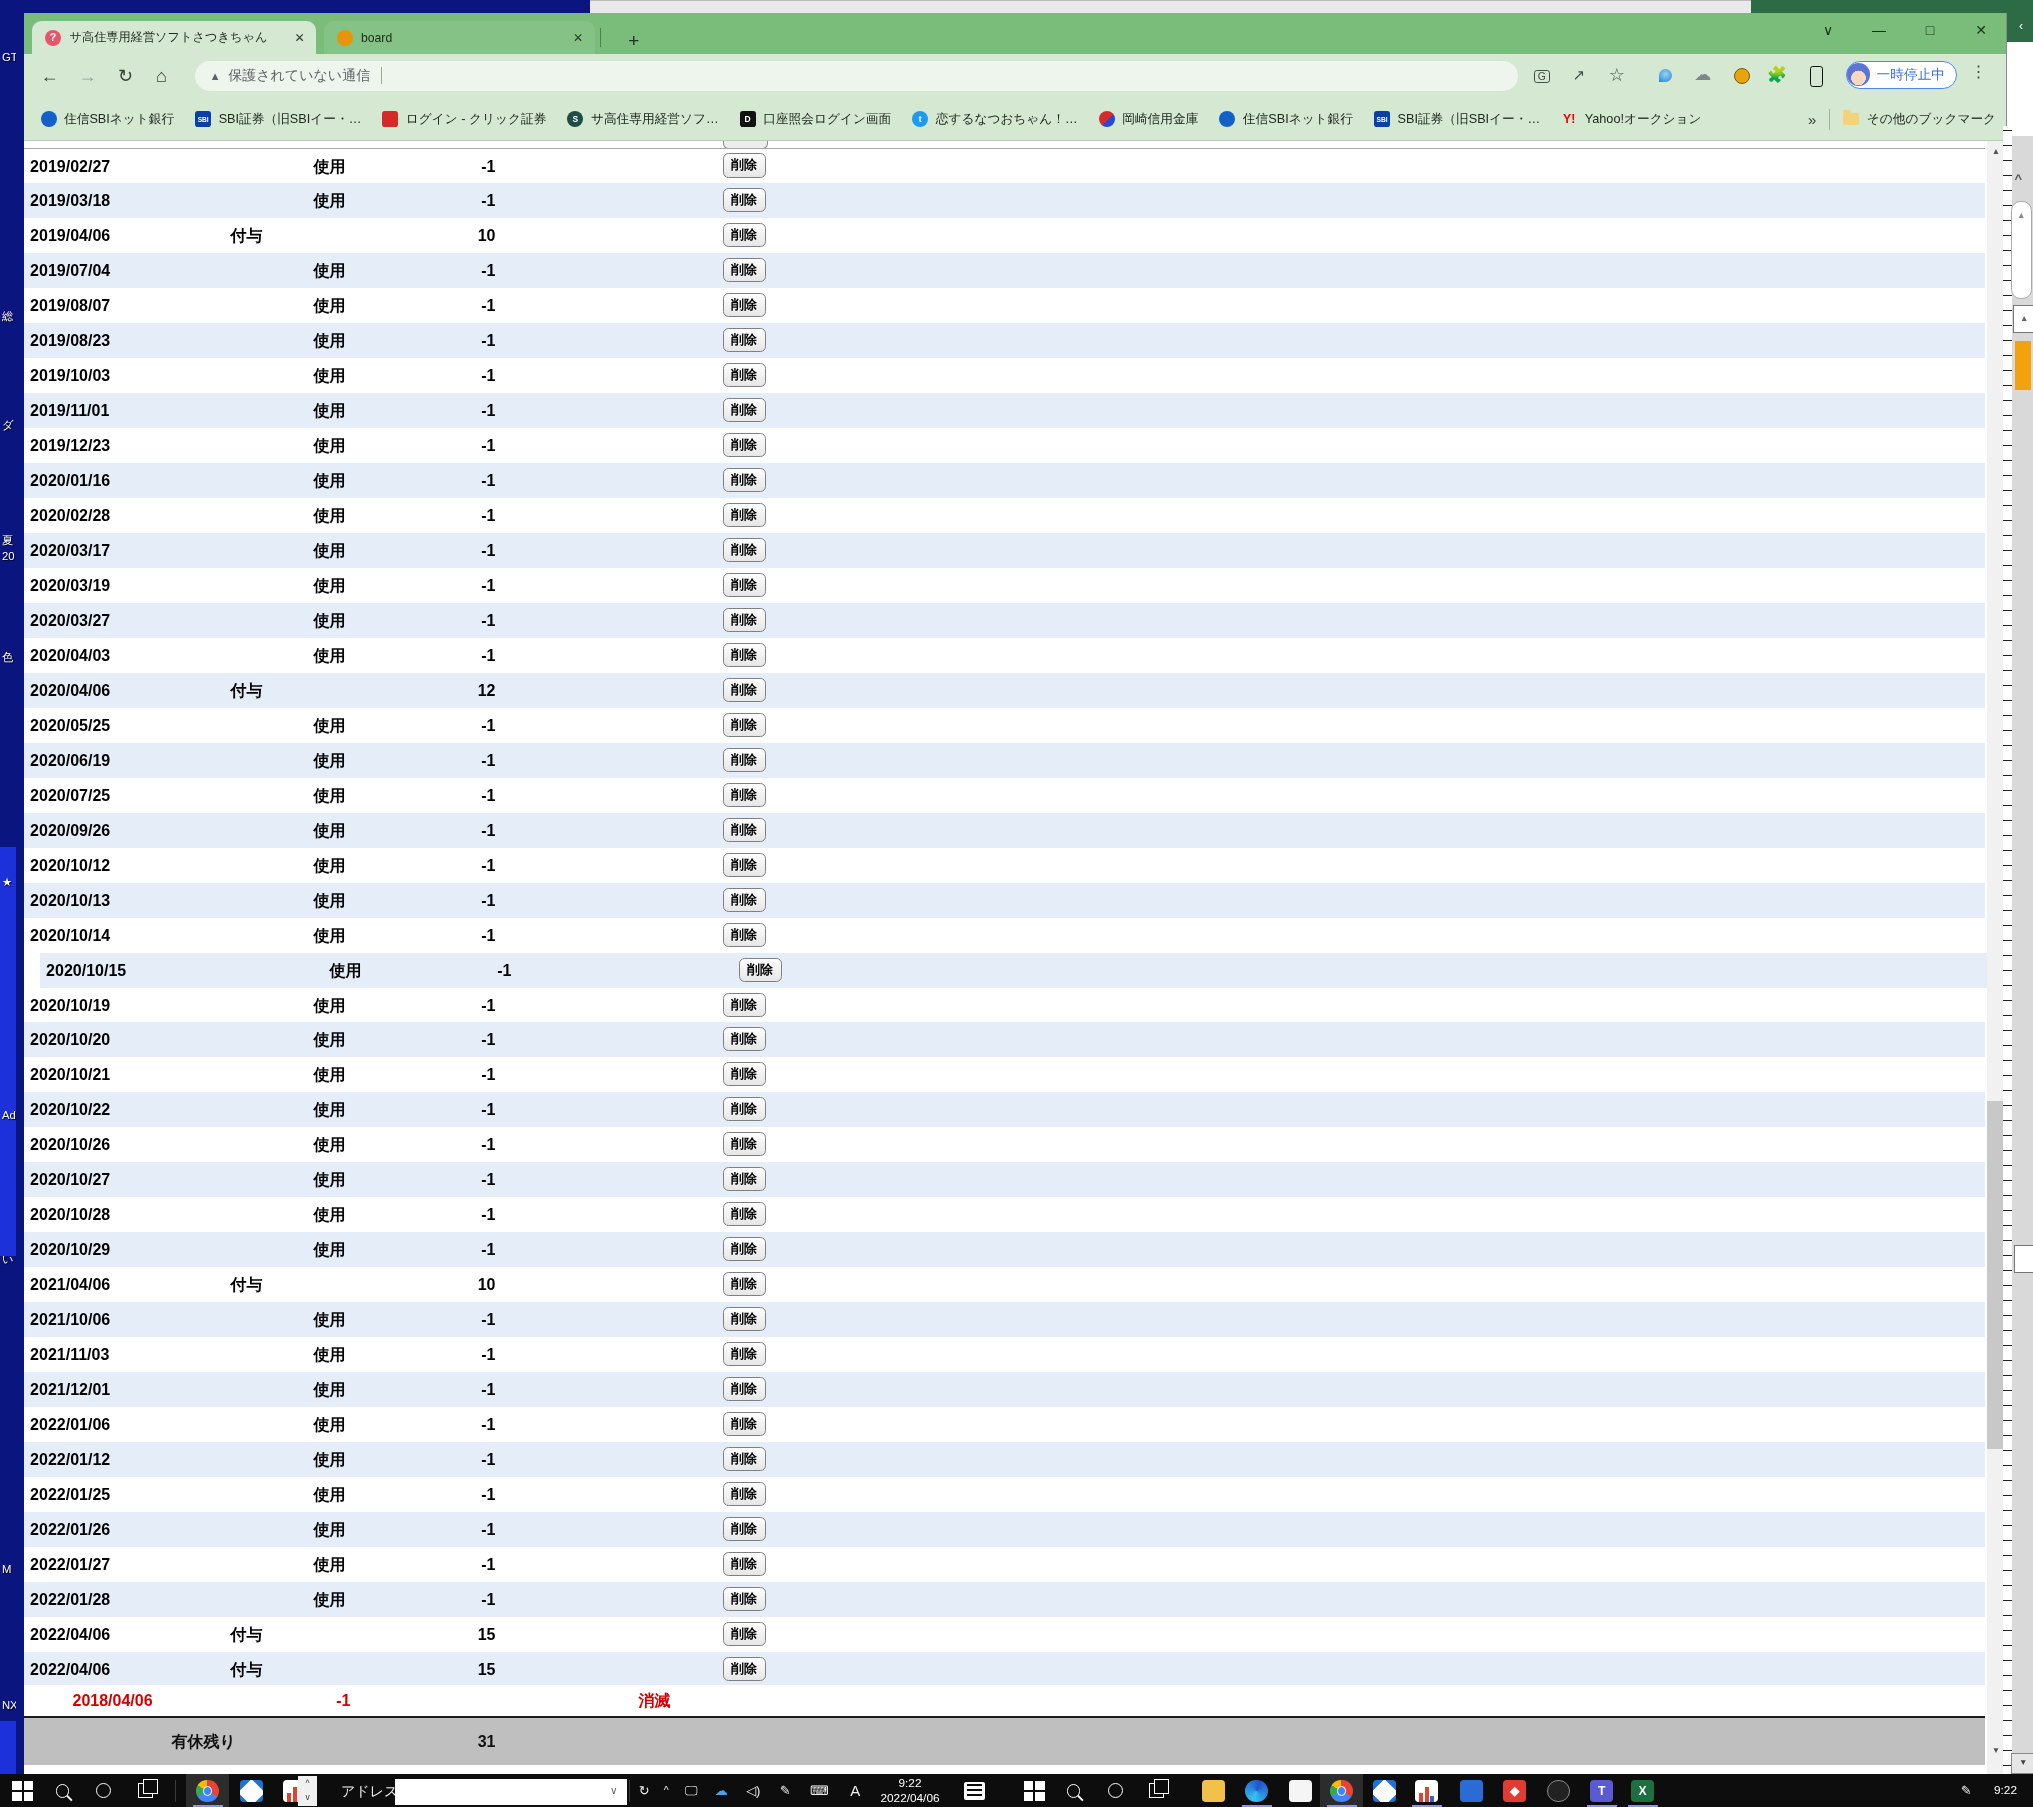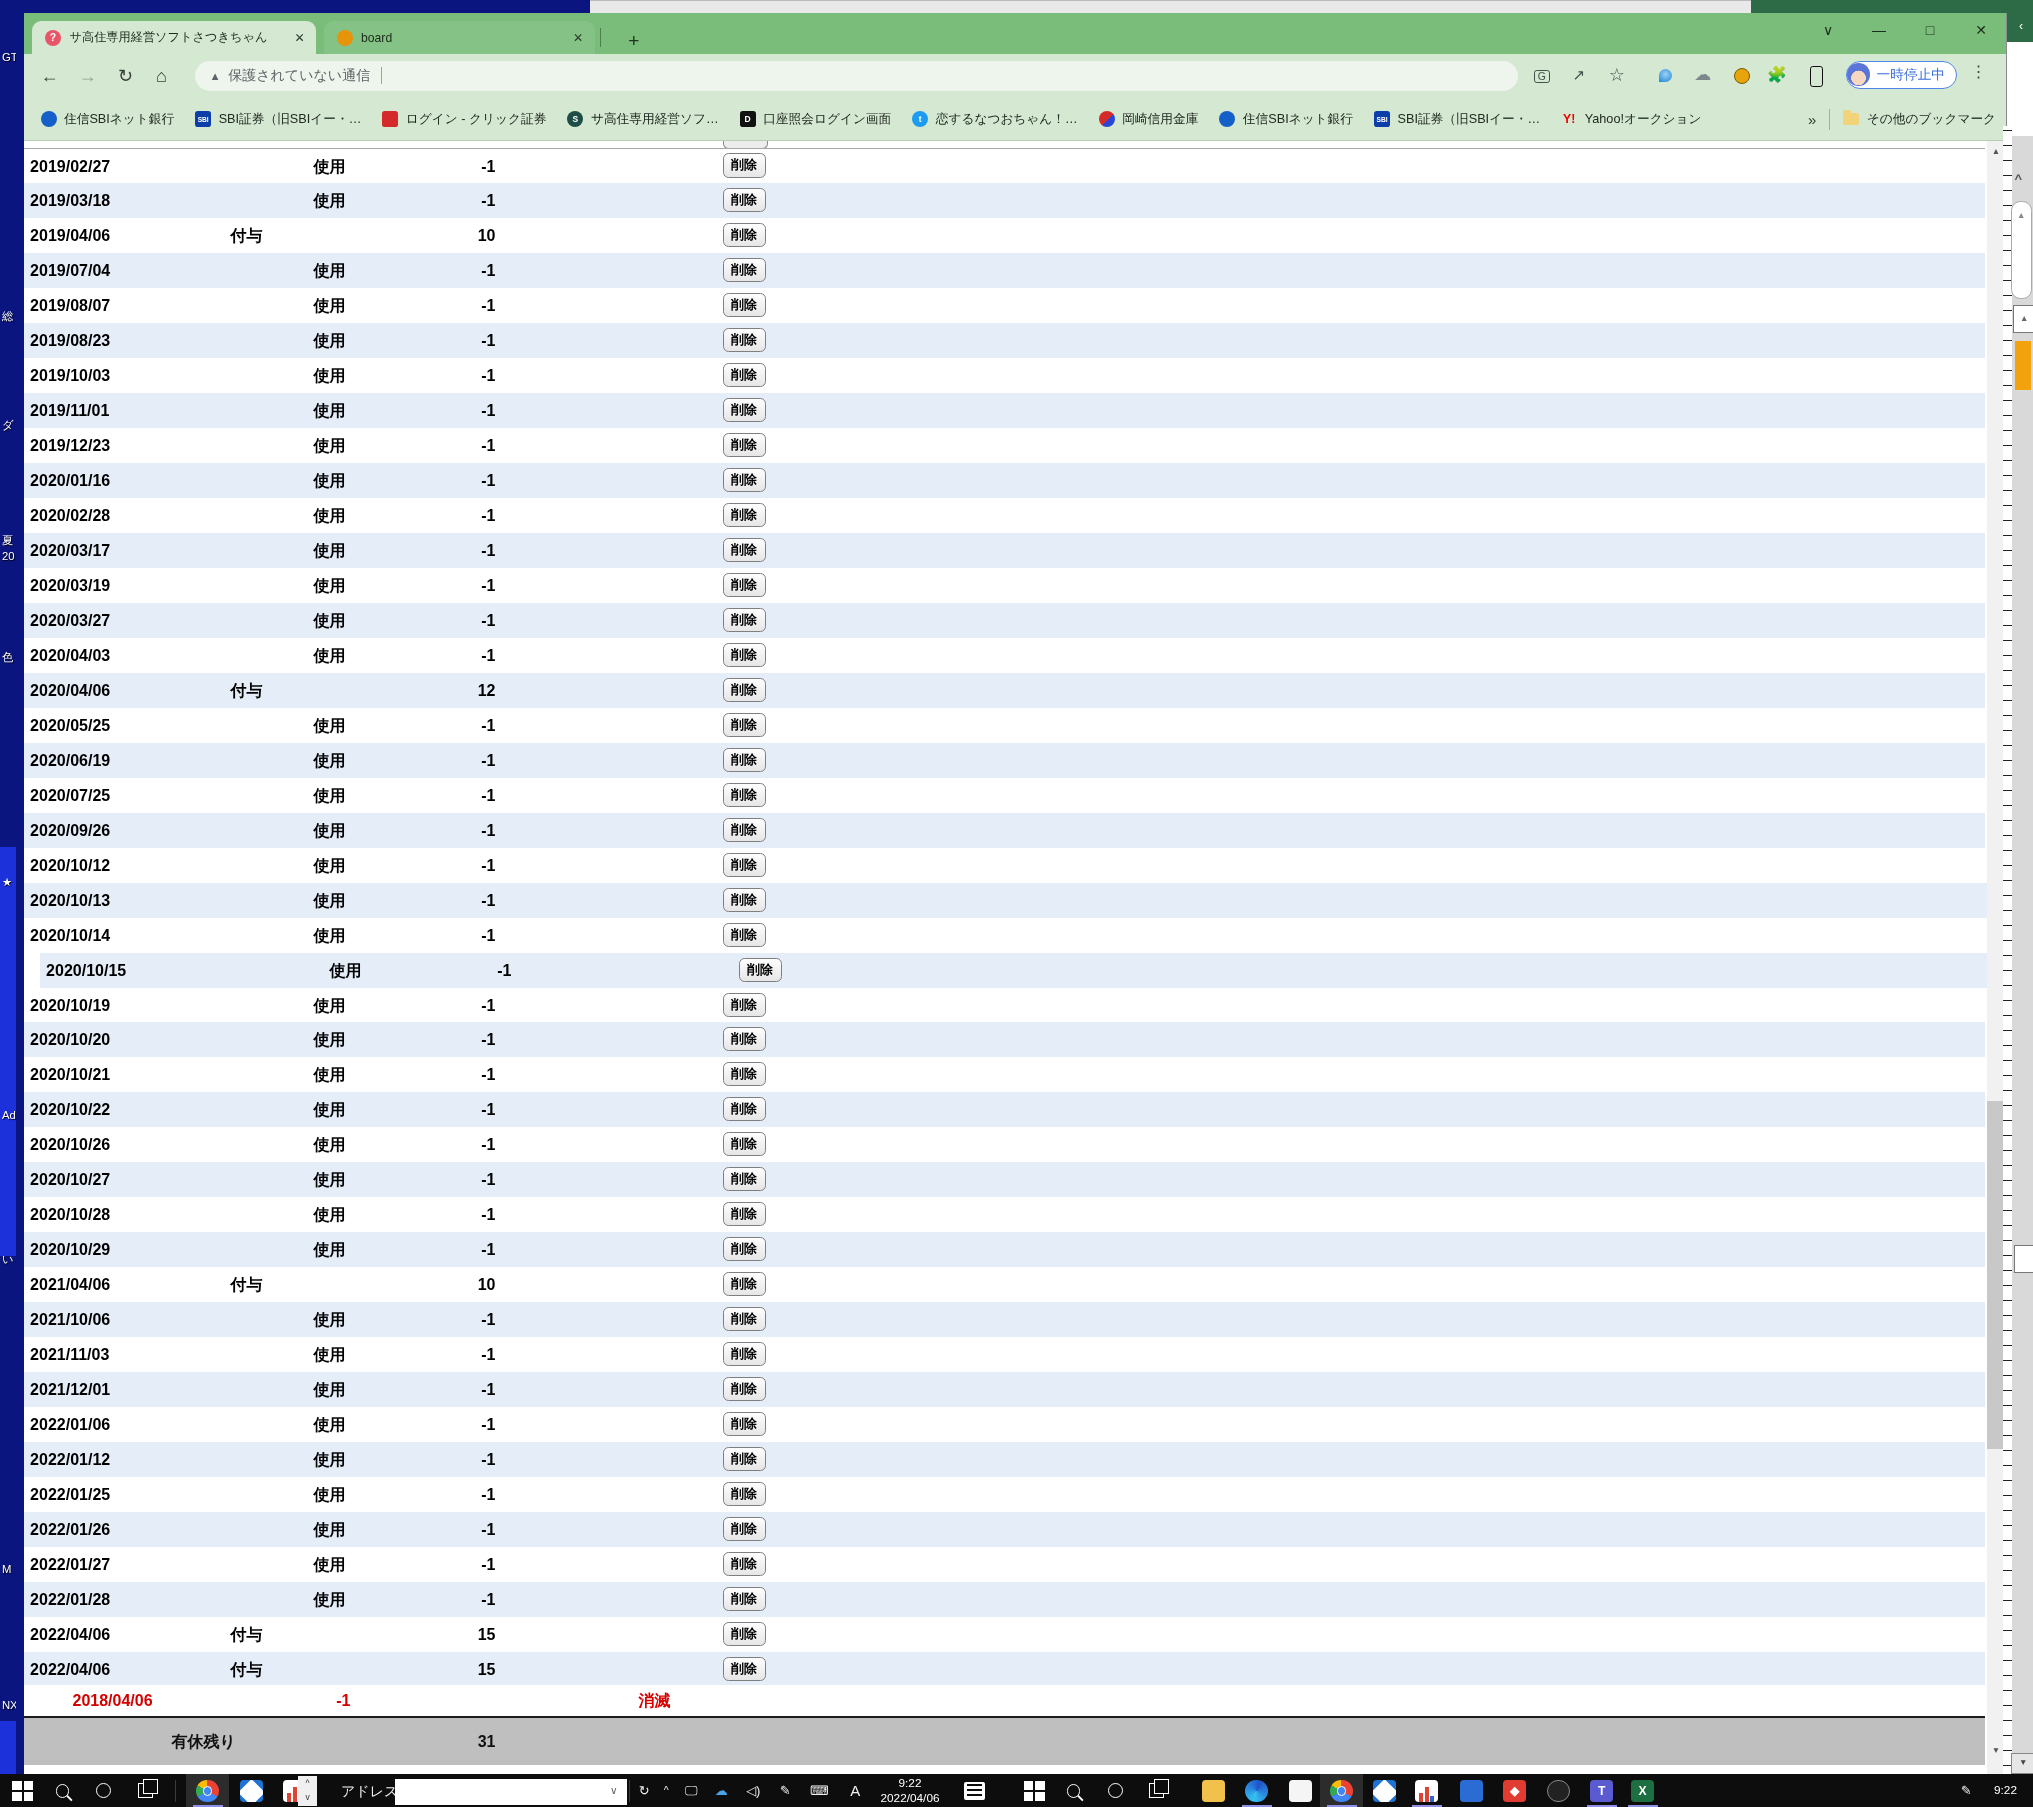--- a/index.html
+++ b/index.html
@@ -443,21 +443,21 @@
     <span class="cell cell-value">-1</span>
     <button class="del-btn">削除</button>
   </div>
         <div class="leave-row" style="top: 707px;">
     <span class="cell cell-date">2020/10/12</span>
     <span class="cell cell-grant"></span>
     <span class="cell cell-use">使用</span>
     <span class="cell cell-value">-1</span>
     <button class="del-btn">削除</button>
   </div>
-        <div class="leave-row alt" style="top: 742px; padding-left: 38px;">
+        <div class="leave-row alt" style="top: 742px;">
     <span class="cell cell-date">2020/10/13</span>
     <span class="cell cell-grant"></span>
     <span class="cell cell-use">使用</span>
     <span class="cell cell-value">-1</span>
     <button class="del-btn">削除</button>
   </div>
         <div class="leave-row" style="top: 777px;">
     <span class="cell cell-date">2020/10/14</span>
     <span class="cell cell-grant"></span>
     <span class="cell cell-use">使用</span>

